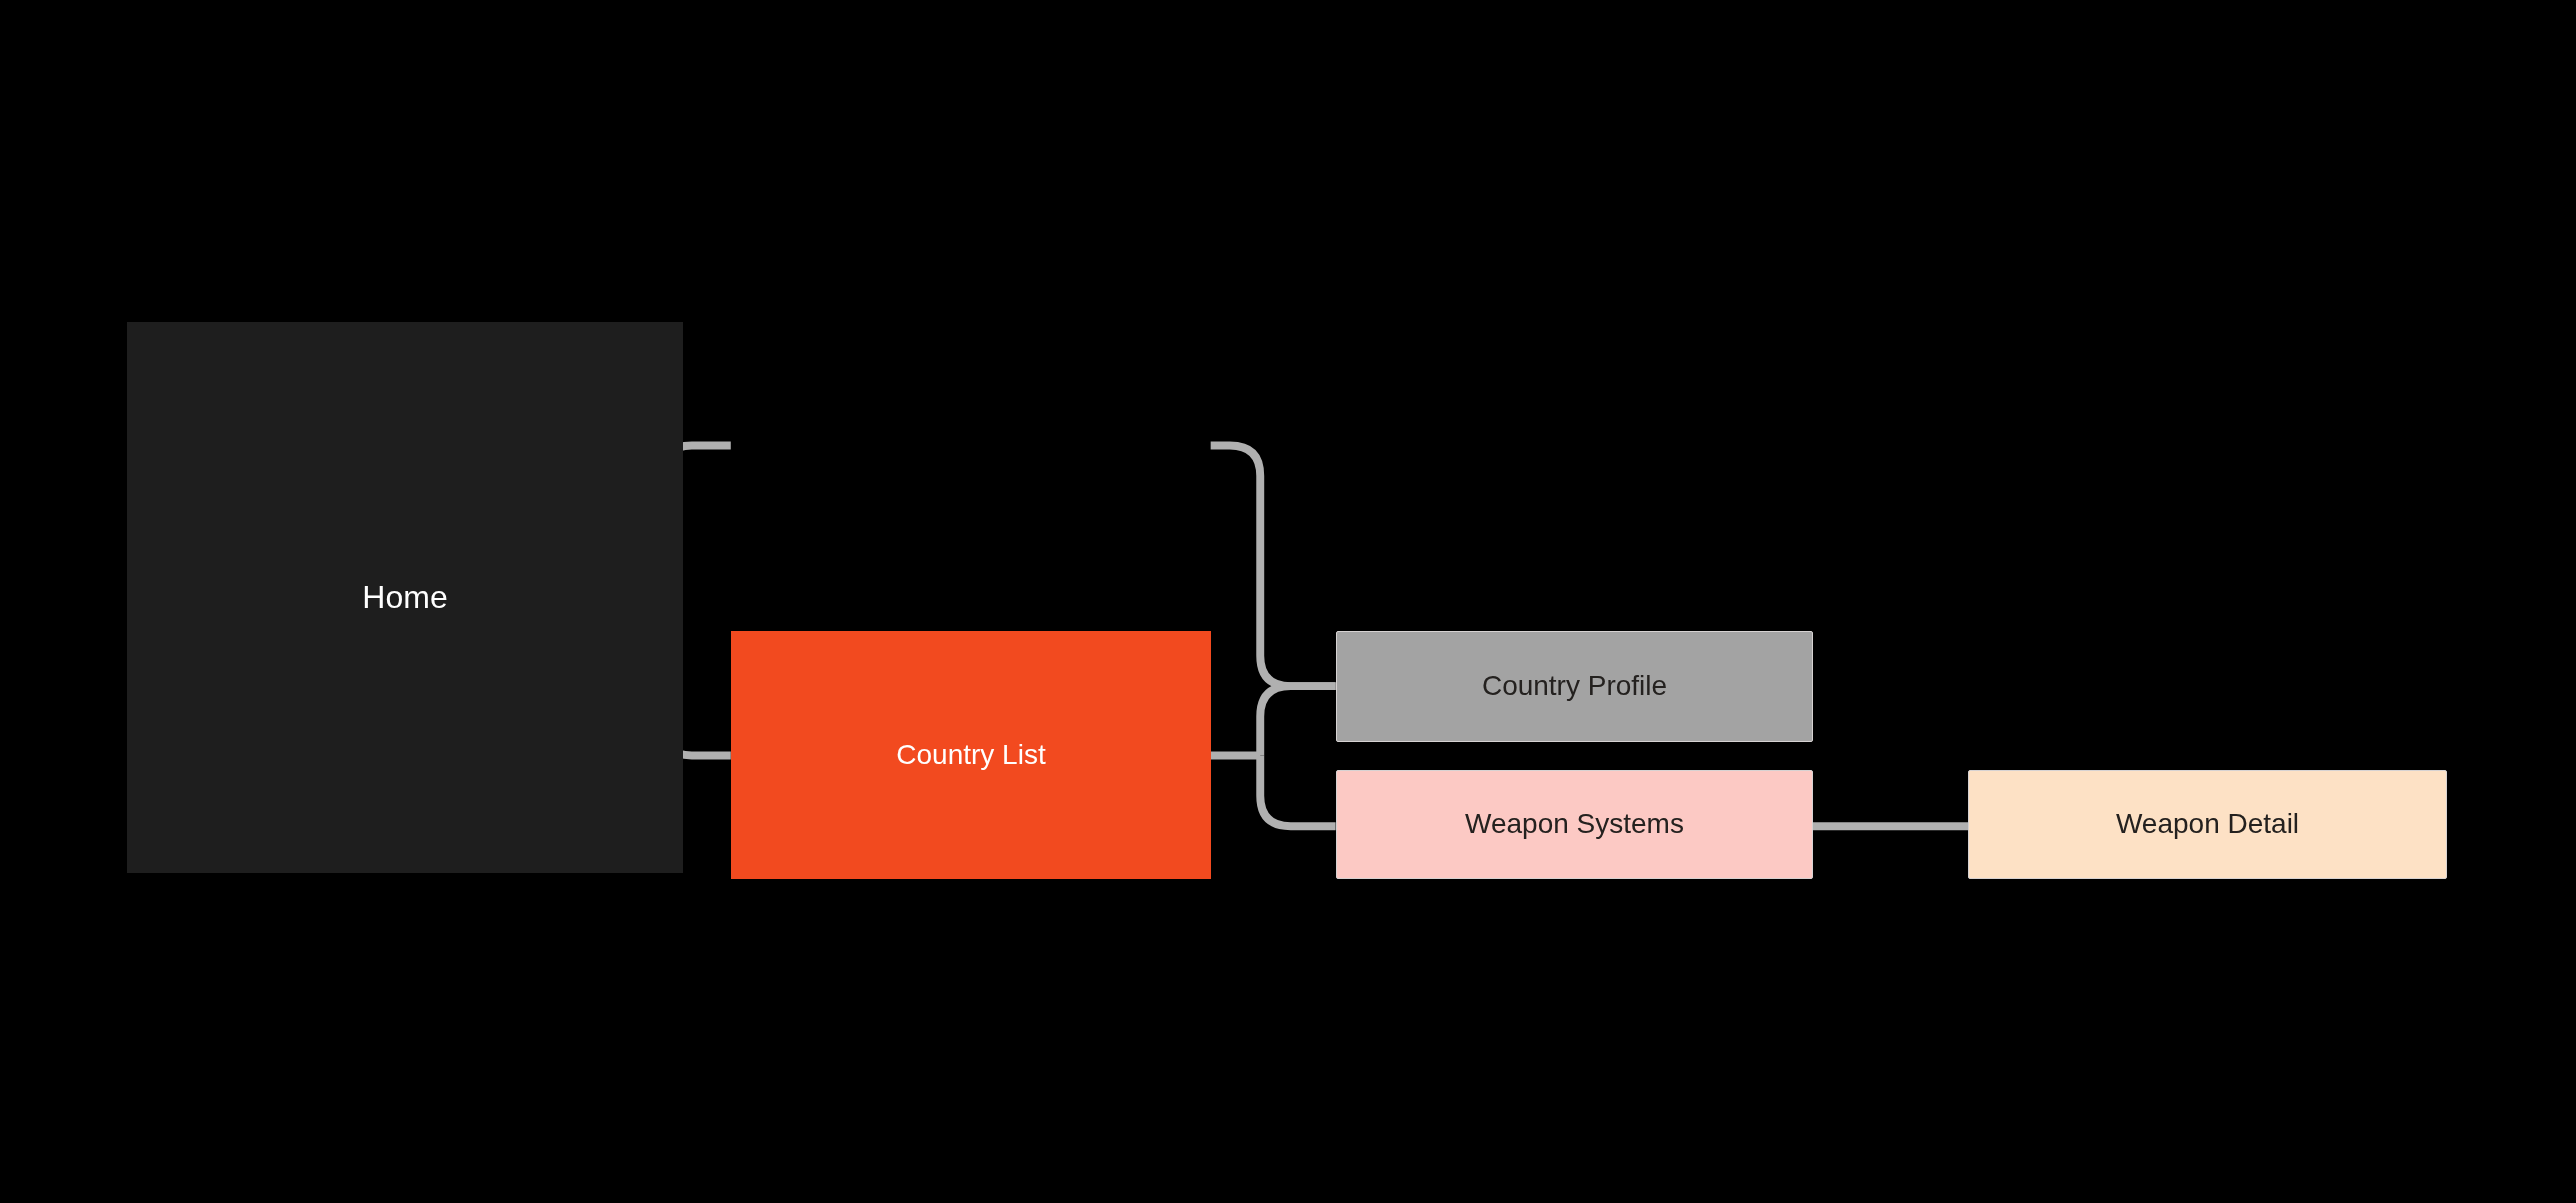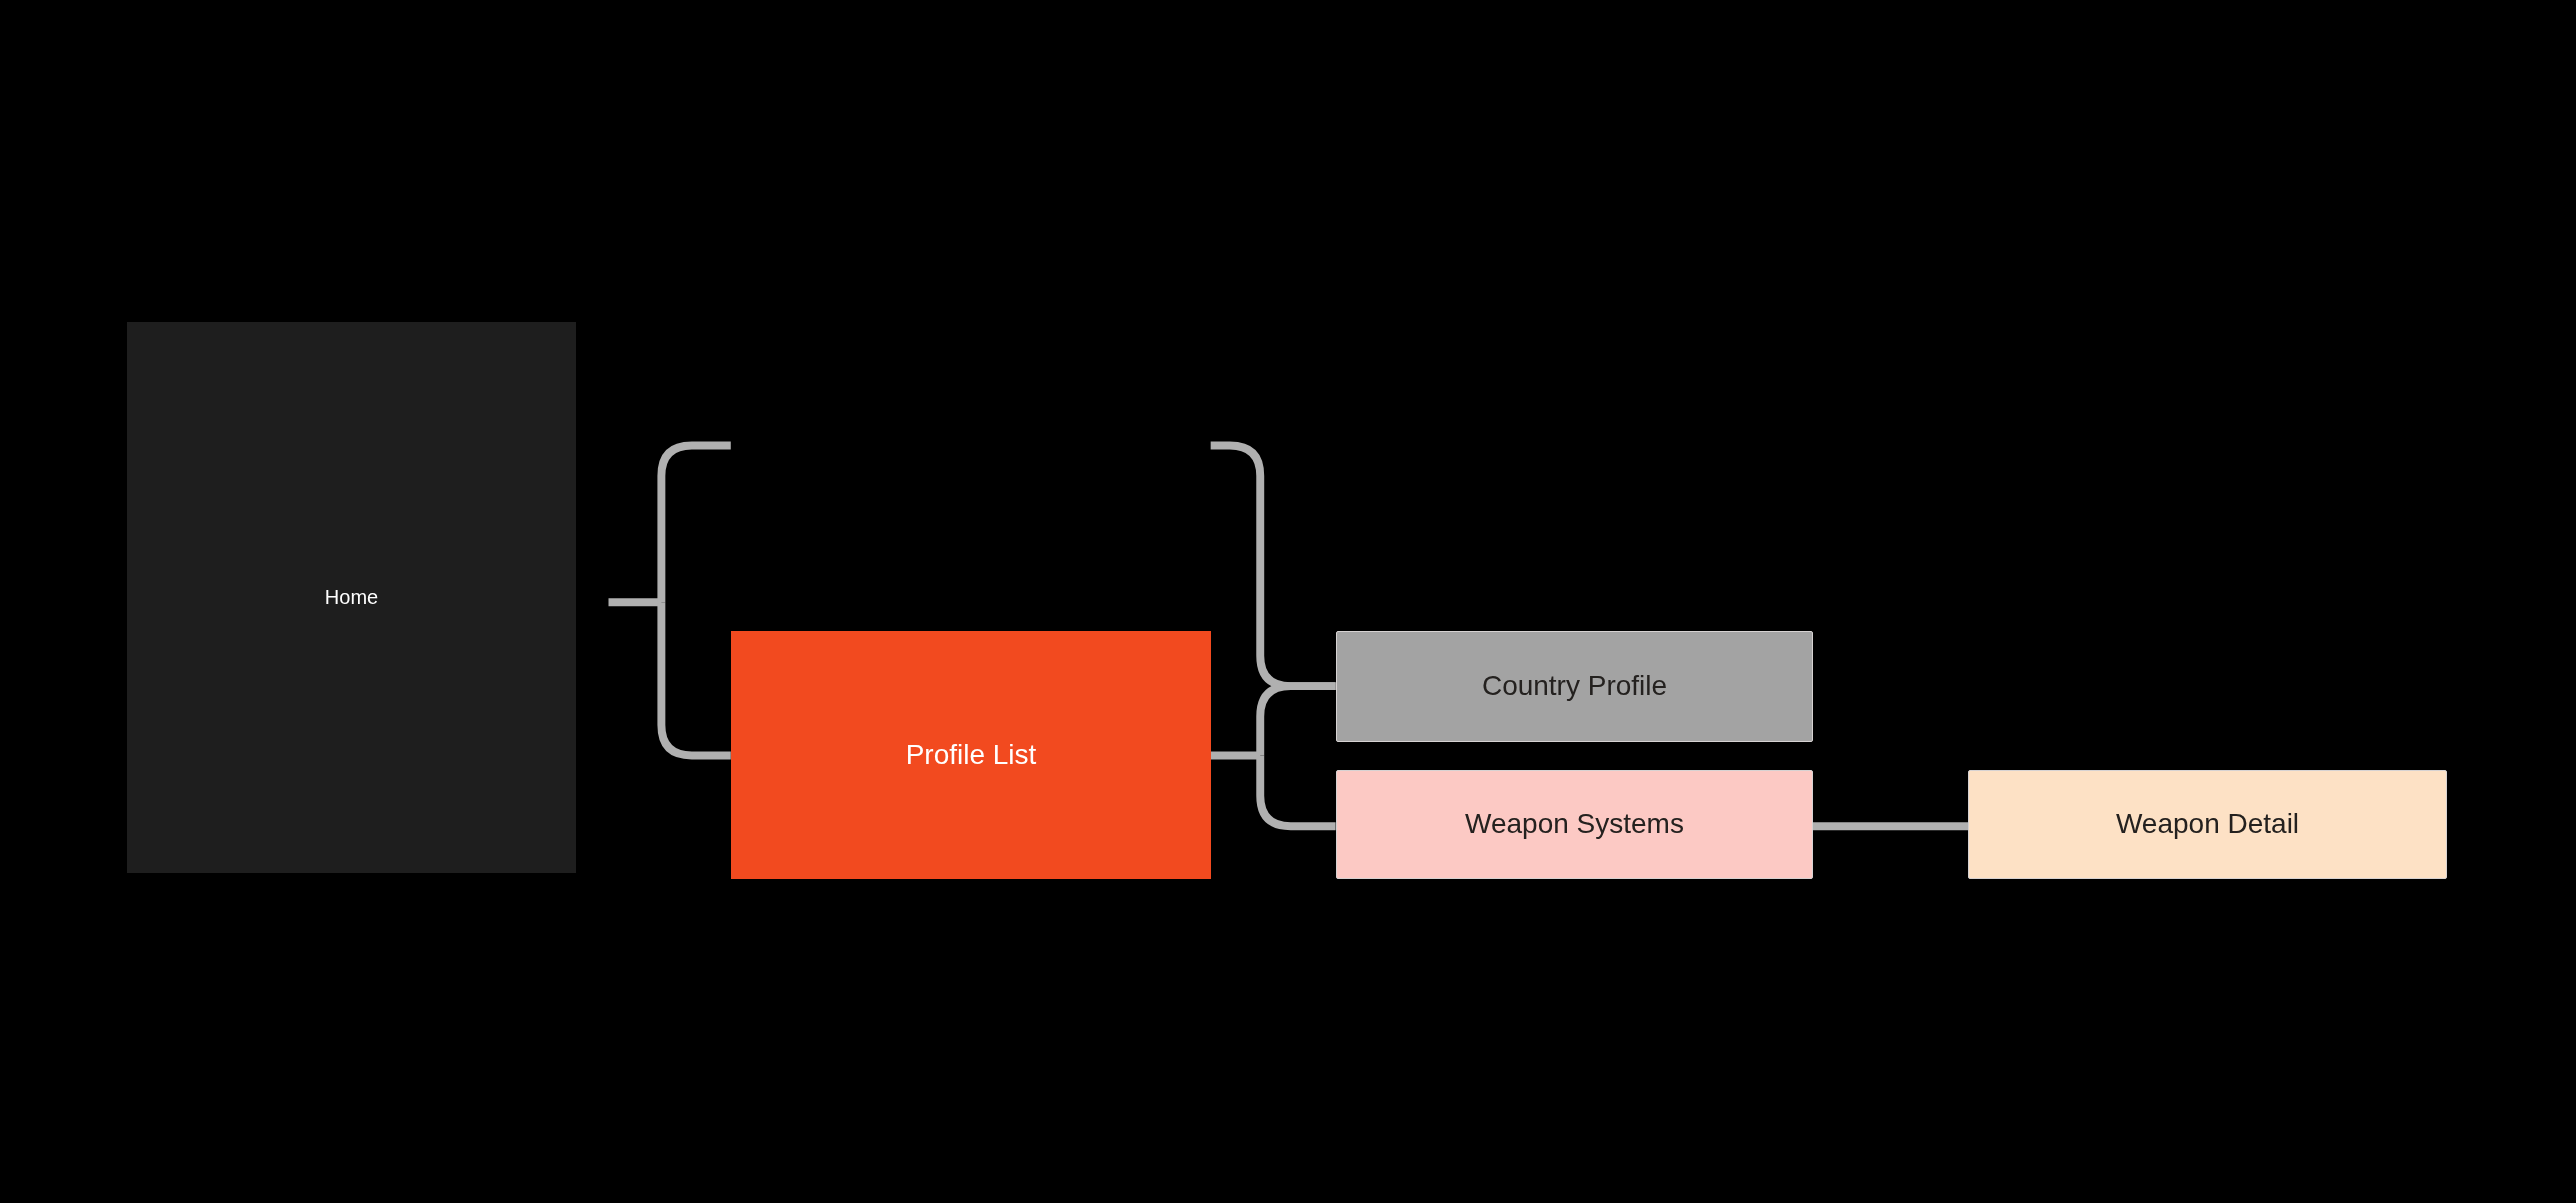--- a/index.html
+++ b/index.html
@@ -37,24 +37,24 @@
   }
   .node-label {
     display: block;
     line-height: 1.15;
     white-space: nowrap;
   }
 
   
   #node-home {
     left: 127px;  top: 322px;
-    width: 449px; height: 551px;
+    width: 556px; height: 551px;
     background: #1e1e1e;
     color: #ffffff;
-    font-size: 20px;
+    font-size: 32px;
     text-align: right;
   }
   #node-map {
     left: 731px; top: 322px;
     width: 480px; height: 247px;
     background: #3dabfd;
     color: #ffffff;
     font-size: 28px;
   }
   #node-country-list {
@@ -118,21 +118,21 @@
       <path d="M 2742 1250 L 2977 1250"></path>
     </g>
   </svg>
 
   <div class="node" id="node-home">
     <span class="node-label">Home</span>
   </div>
 
 
   <div class="node" id="node-country-list">
-    <span class="node-label">Profile List</span>
+    <span class="node-label">Country List</span>
   </div>
 
   <div class="node" id="node-country-profile">
     <span class="node-label">Country Profile</span>
   </div>
 
   <div class="node" id="node-weapon-systems">
     <span class="node-label">Weapon Systems</span>
   </div>
 

